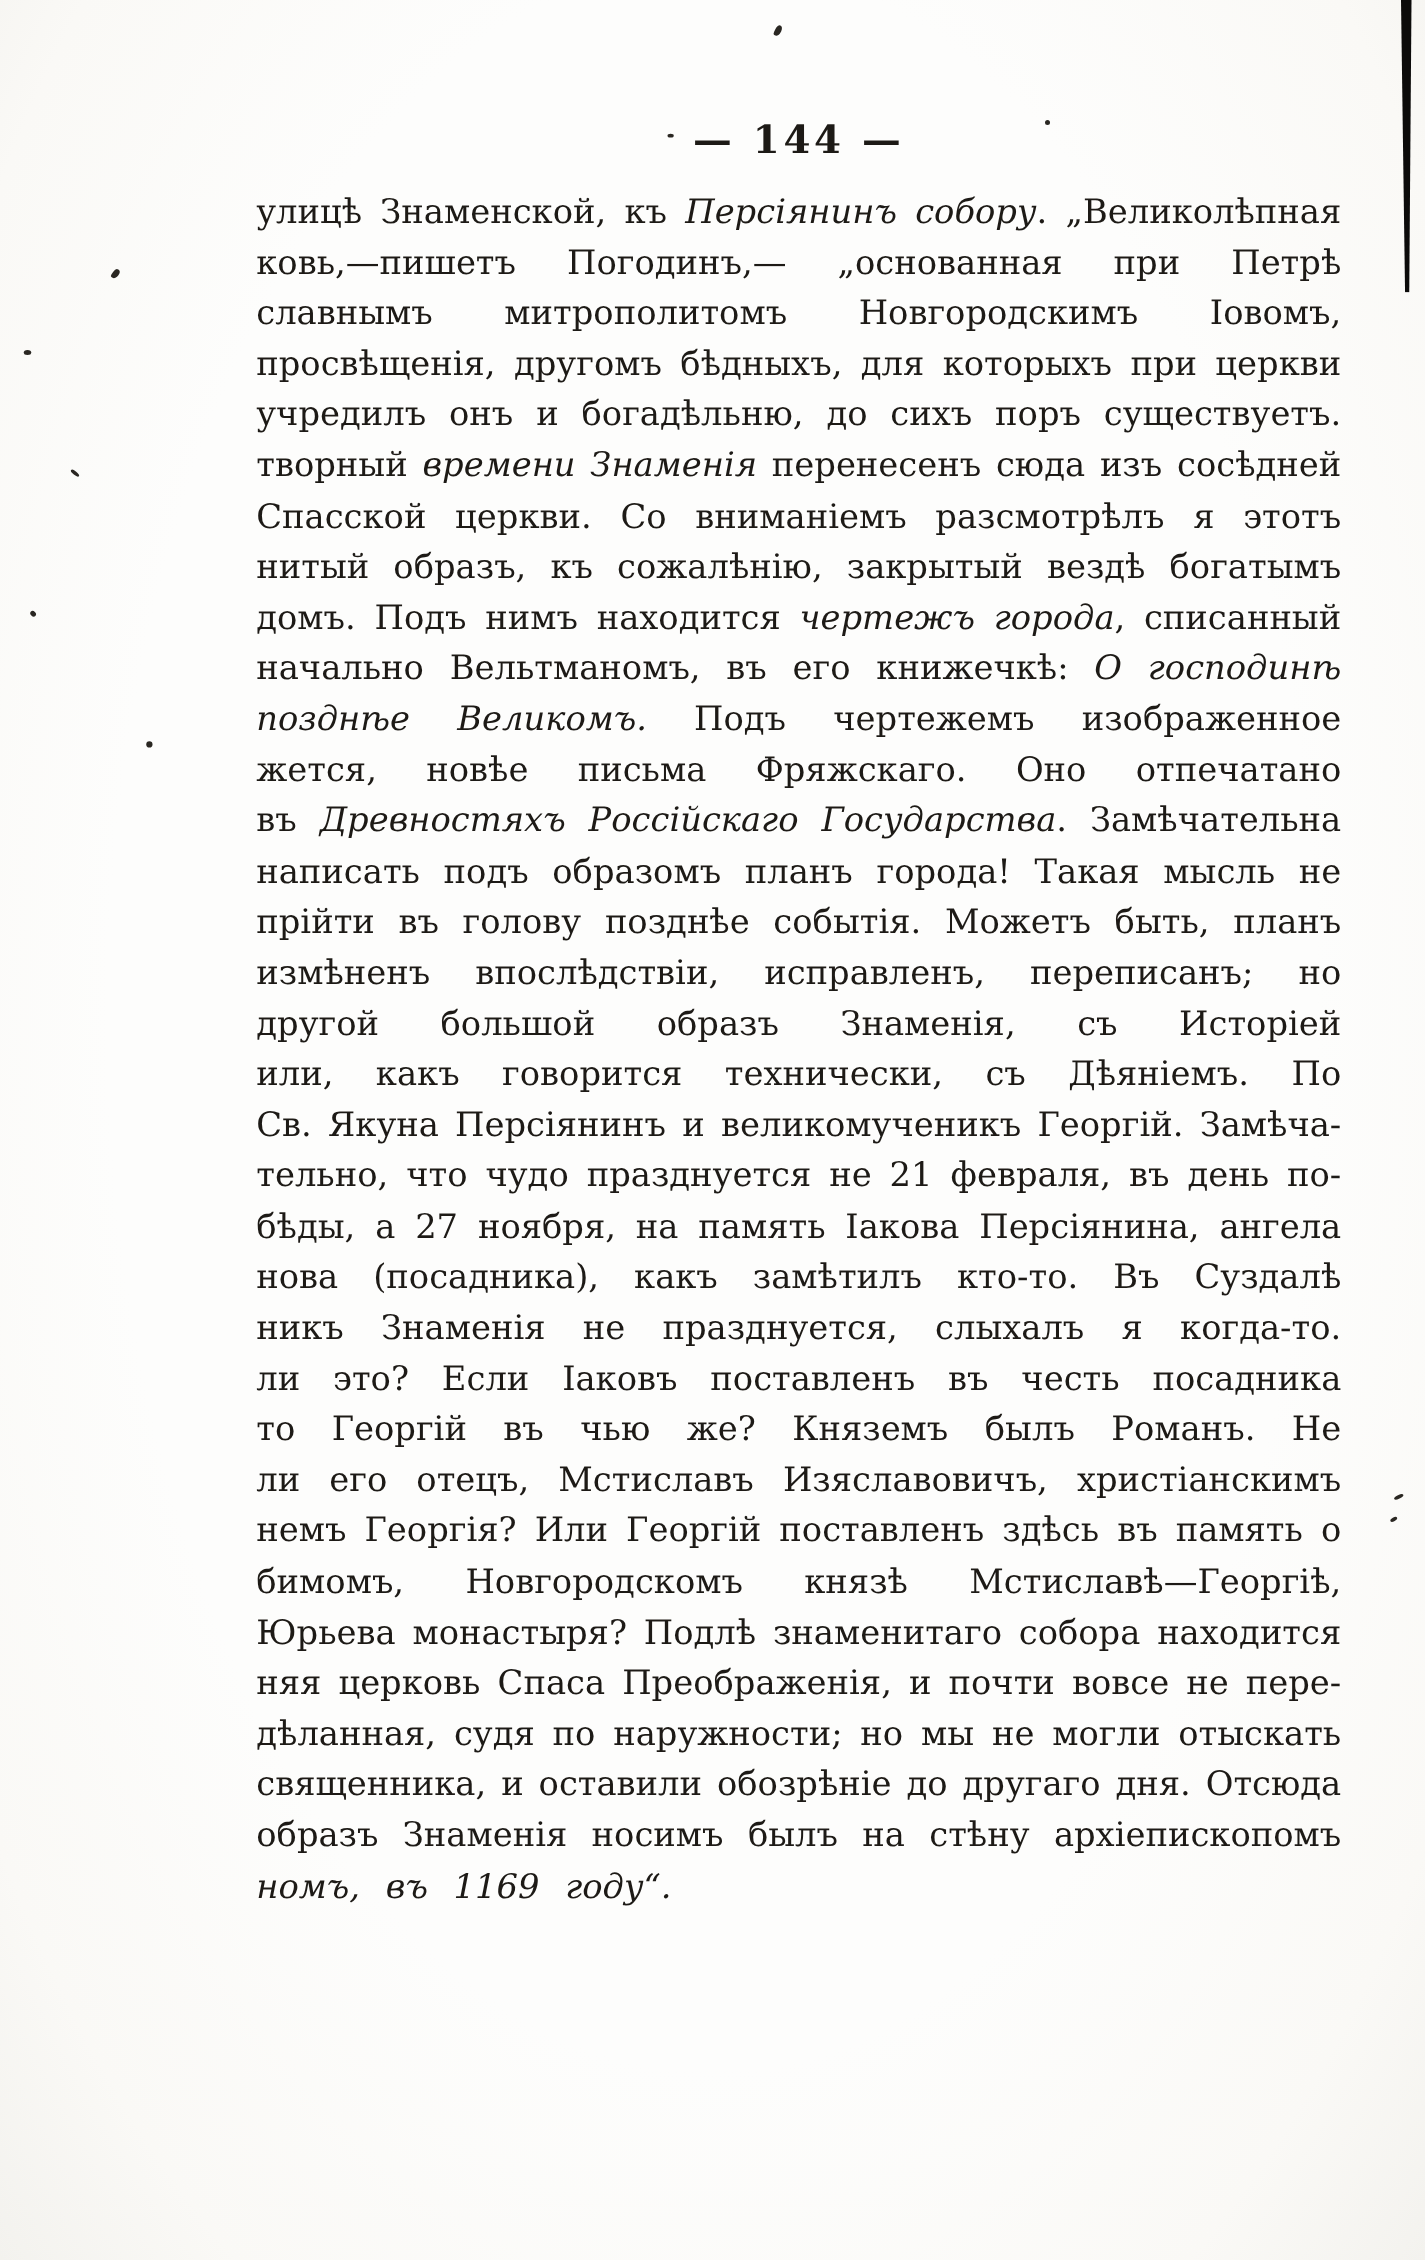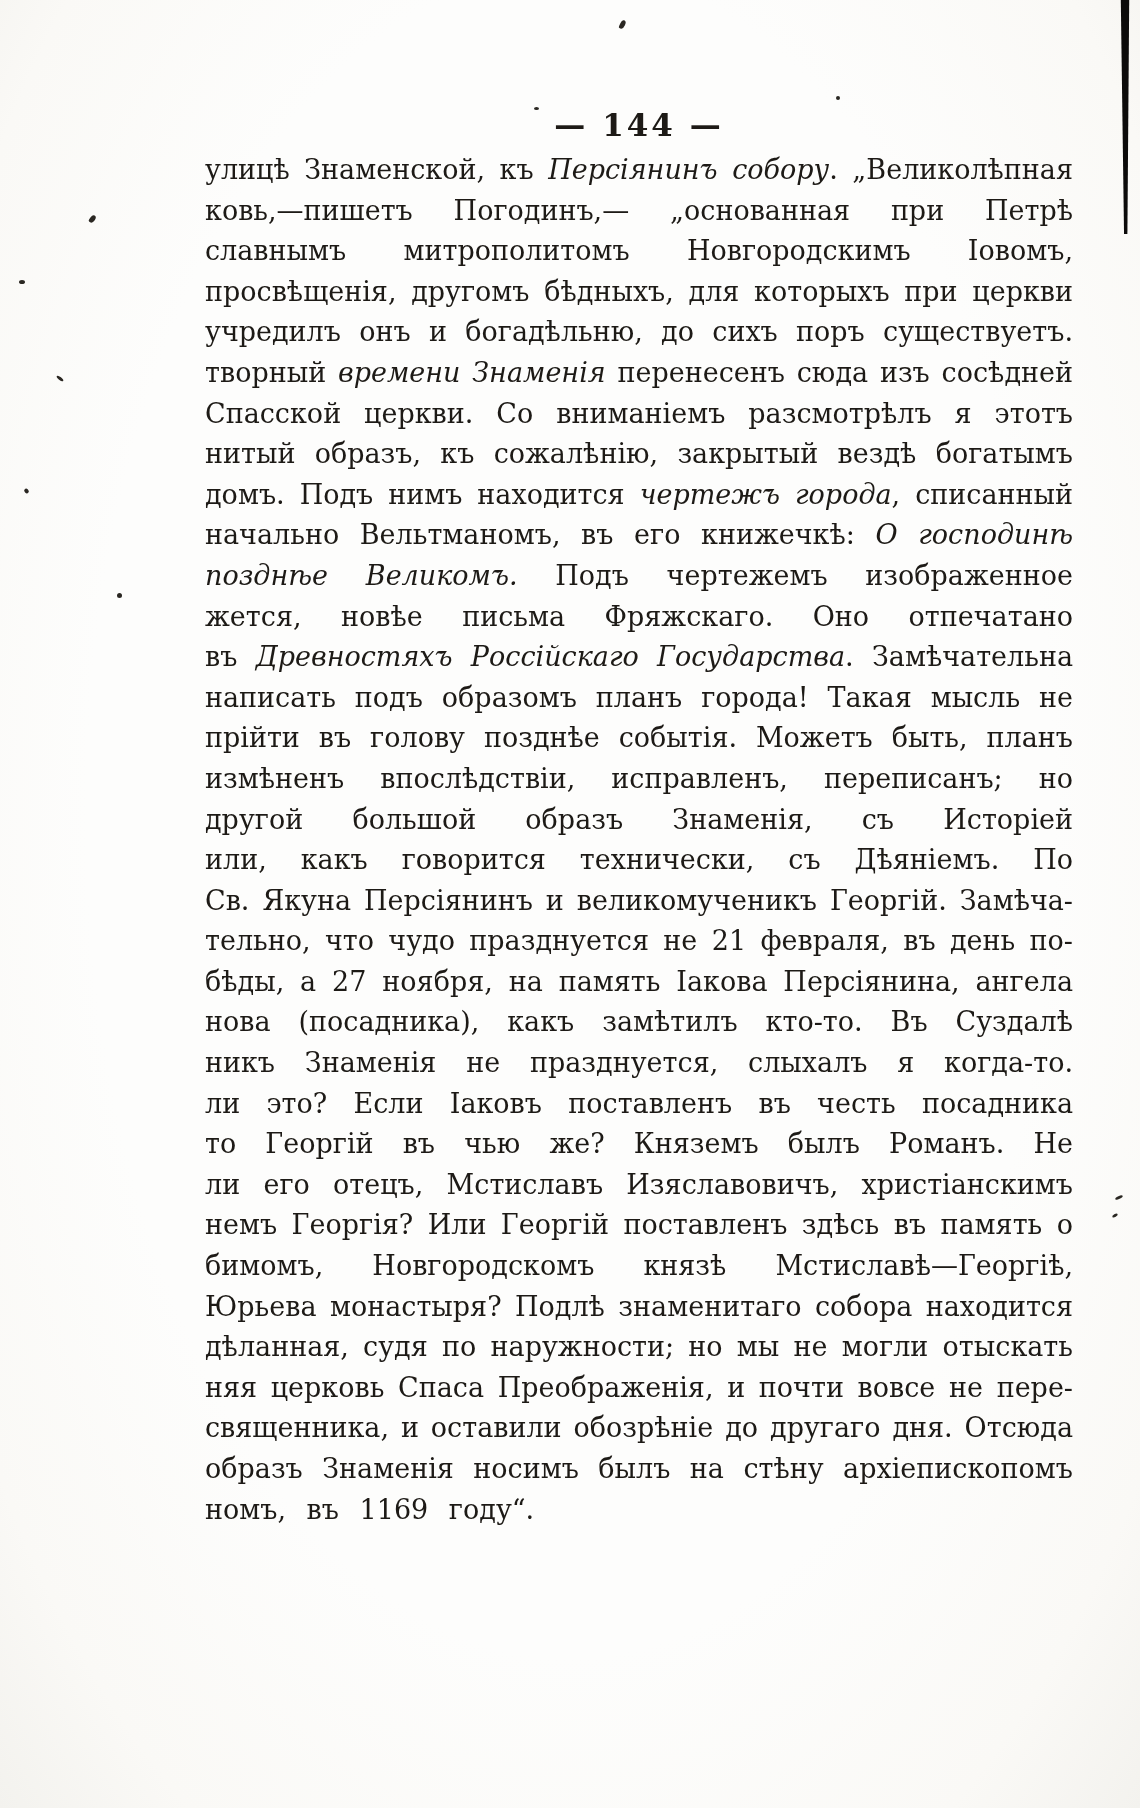--- a/index.html
+++ b/index.html
@@ -18,41 +18,41 @@
   }
   
   .header {
     position: absolute;
     top: 94px; left: 205px; width: 868px;
     text-align: center;
     font-size: 31px;
     letter-spacing: 3px;
     font-weight: bold;
     color: var(--ink, #1d1a16);
-    margin-top: 13px;
   }
   
   .textblock {
     position: absolute;
     top: 150px; left: 205px; width: 868px;
     font-size: 27px;
     line-height: 40.6px;
     color: var(--ink, #1d1a16);
   }
   .line {
     height: 40.6px;
     overflow: hidden;
     text-align: justify;
     text-align-last: justify;
     word-spacing: 3px;
     white-space: normal;
   }
   .line.last {
     text-align-last: left;
     word-spacing: 12px;
+    font-style: italic;
   }
   .it { font-style: italic; }
   
   .scan-bar {
     position: absolute;
     left: 1119px; top: 0;
     width: 12px; height: 234px;
     background: #0c0b0a;
     clip-path: polygon(15% 0, 85% 0, 70% 100%, 42% 100%);
   }
@@ -113,19 +113,19 @@
       <div class="line"><span>тельно, что чудо празднуется не 21 февраля, въ день по-</span></div>
       <div class="line"><span>бѣды, а 27 ноября, на память Іакова Персіянина, ангела Яку-</span></div>
       <div class="line"><span>нова (посадника), какъ замѣтилъ кто-то. Въ Суздалѣ празд-</span></div>
       <div class="line"><span>никъ Знаменія не празднуется, слыхалъ я когда-то. Правда-</span></div>
       <div class="line"><span>ли это? Если Іаковъ поставленъ въ честь посадника Якуна,—</span></div>
       <div class="line"><span>то Георгій въ чью же? Княземъ былъ Романъ. Не назывался</span></div>
       <div class="line"><span>ли его отецъ, Мстиславъ Изяславовичъ, христіанскимъ име-</span></div>
       <div class="line"><span>немъ Георгія? Или Георгій поставленъ здѣсь въ память о лю-</span></div>
       <div class="line"><span>бимомъ, Новгородскомъ князѣ Мстиславѣ—Георгіѣ, основателѣ</span></div>
       <div class="line"><span>Юрьева монастыря? Подлѣ знаменитаго собора находится древ-</span></div>
+      <div class="line"><span>няя церковь Спаса Преображенія, и почти вовсе не пере-</span></div>
       <div class="line"><span>дѣланная, судя по наружности; но мы не могли отыскать</span></div>
-      <div class="line"><span>няя церковь Спаса Преображенія, и почти вовсе не пере-</span></div>
       <div class="line"><span>священника, и оставили обозрѣніе до другаго дня. Отсюда</span></div>
       <div class="line"><span>образъ Знаменія носимъ былъ на стѣну архіепископомъ Іоан-</span></div>
       <div class="line last"><span>номъ, въ 1169 году“.</span></div>
     </div>
 </div>
 
 </body></html>

